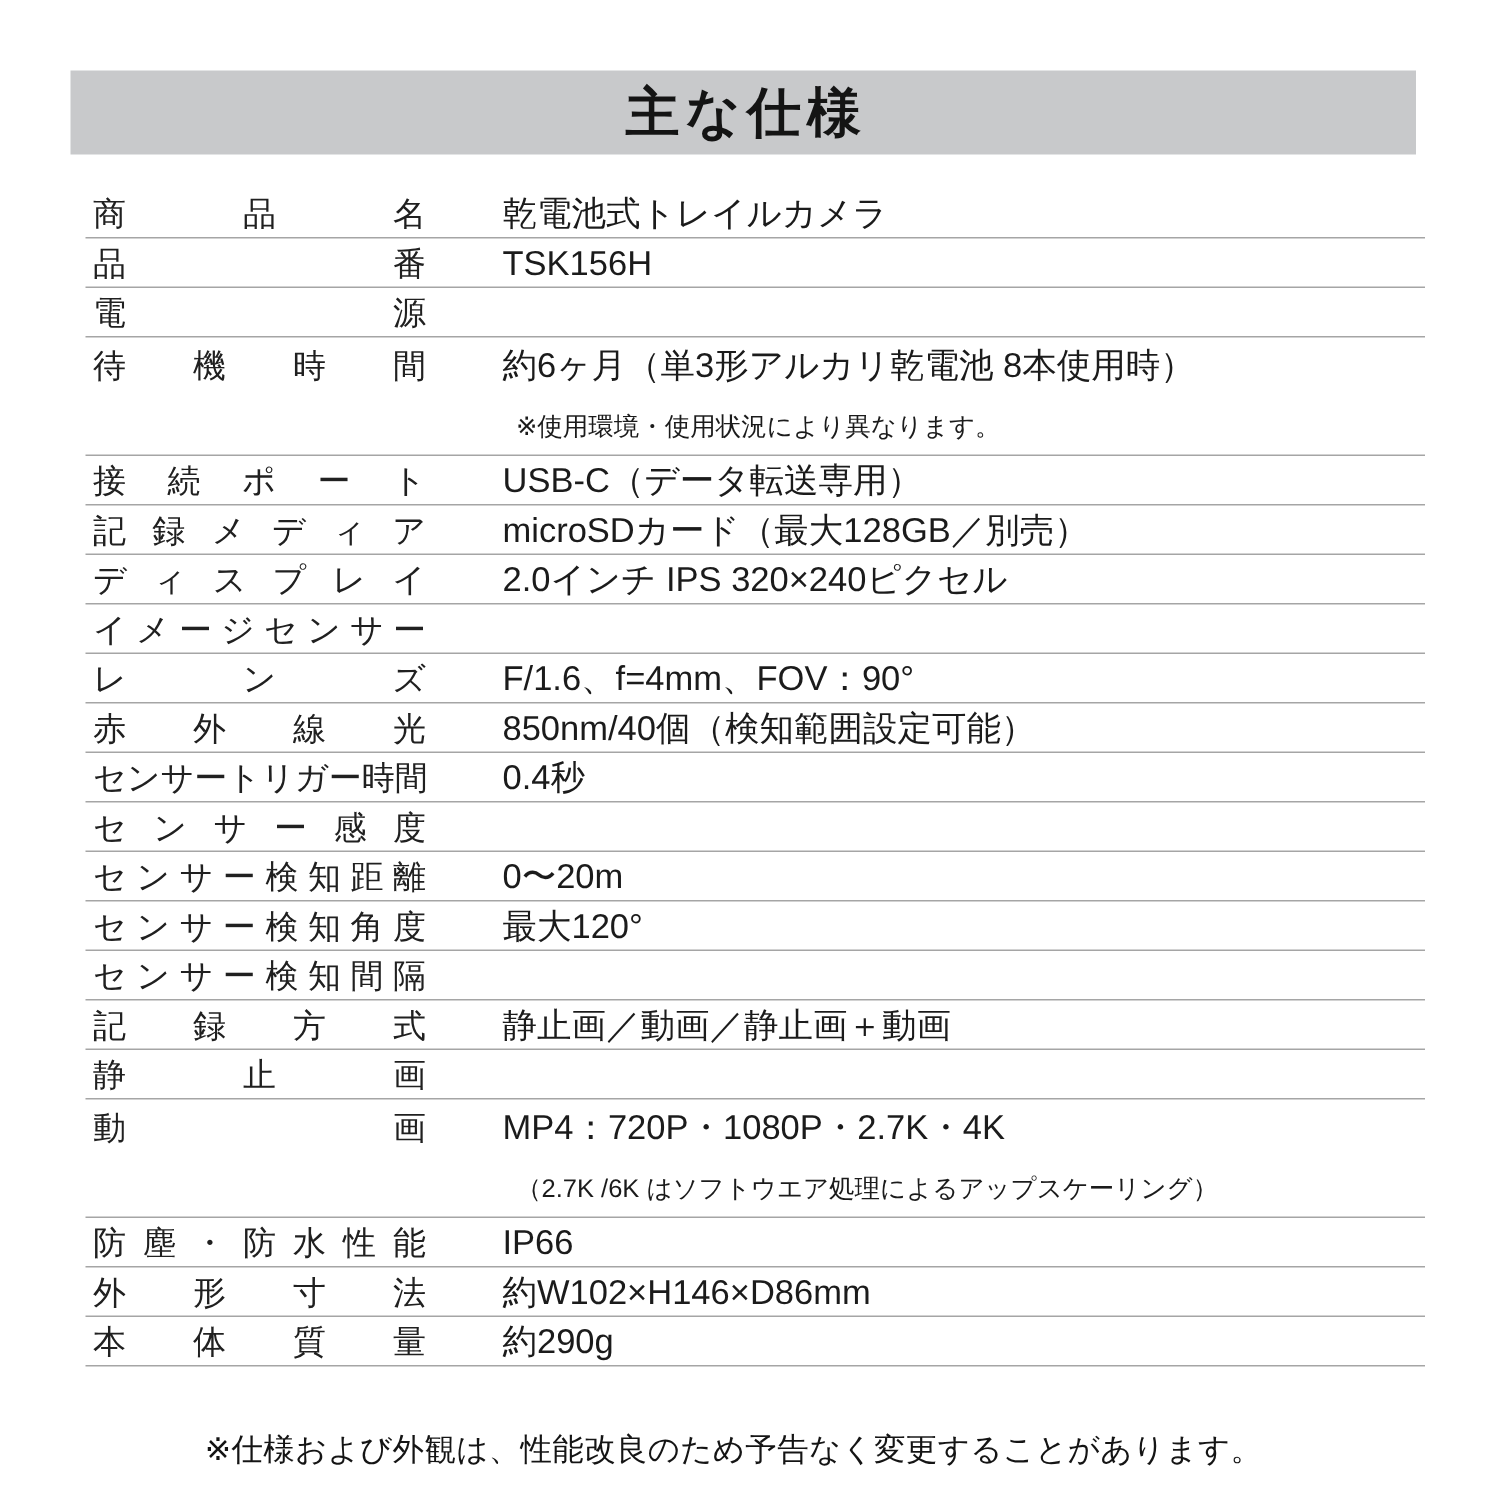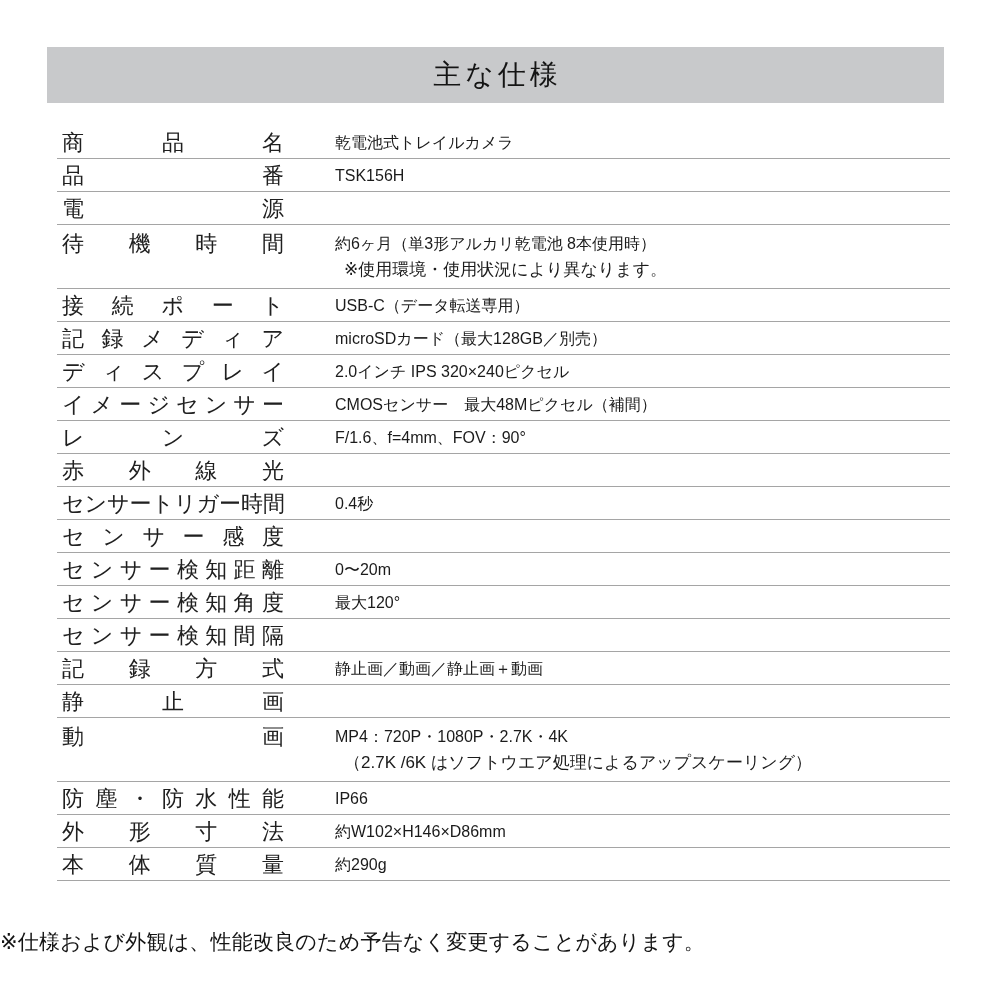--- a/index.html
+++ b/index.html
@@ -14,22 +14,22 @@
 
   
   .title-bar {
     position: absolute;
     left: 47px; top: 47px;
     width: 897px; height: 56px;
     background: #c8c9cb;
     display: flex; align-items: center; justify-content: center;
   }
   .title-bar .title-text {
-    font-size: 28px;
-    font-weight: normal;
+    font-size: 36px;
+    font-weight: bold;
     letter-spacing: 4px;
     color: #141414;
     transform: translateX(2px);
   }
 
   
   .spec-table {
     position: absolute;
     left: 57px; top: 126px;
     width: 893px;
@@ -47,41 +47,41 @@
     margin-left: 5px;
     flex-shrink: 0;
     display: flex;
     justify-content: space-between;
     font-size: 22px;
     line-height: 27px;
     color: #202020;
   }
   .value-wrap { margin-left: 51px; }
   .value {
-    font-size: 16px;
+    font-size: 23px;
     line-height: 27px;
     color: #1b1b1b;
     white-space: nowrap;
   }
   .note {
     font-size: 17px;
     line-height: 22px;
     margin-left: 9px;
-    margin-top: 2px;
+    margin-top: 17px;
     color: #1b1b1b;
     white-space: nowrap;
   }
 
   
   .disclaimer {
     position: absolute;
-    top: 928px;
+    top: 952px;
     left: 0;
     width: 978px;
-    text-align: left;
+    text-align: center;
     font-size: 21px;
     letter-spacing: 0.2px;
     color: #141414;
   }
 </style>
 </head>
 <body>
 
 <div class="page">
 
@@ -169,40 +169,40 @@
         <div class="label">
           <span>イ</span>
           <span>メ</span>
           <span>ー</span>
           <span>ジ</span>
           <span>セ</span>
           <span>ン</span>
           <span>サ</span>
           <span>ー</span>
         </div>
-        <div class="value-wrap">
-          <div class="value">CMOSセンサー　最大48Mピクセル（補間）</div>
-        </div>
       </div>
       <div class="row">
         <div class="label">
           <span>レ</span>
           <span>ン</span>
           <span>ズ</span>
         </div>
         <div class="value-wrap">
           <div class="value">F/1.6、f=4mm、FOV：90°</div>
         </div>
       </div>
       <div class="row">
         <div class="label">
           <span>赤</span>
           <span>外</span>
           <span>線</span>
           <span>光</span>
+        </div>
+        <div class="value-wrap">
+          <div class="value">850nm/40個（検知範囲設定可能）</div>
         </div>
       </div>
       <div class="row">
         <div class="label">
           <span>セ</span>
           <span>ン</span>
           <span>サ</span>
           <span>ー</span>
           <span>ト</span>
           <span>リ</span>

